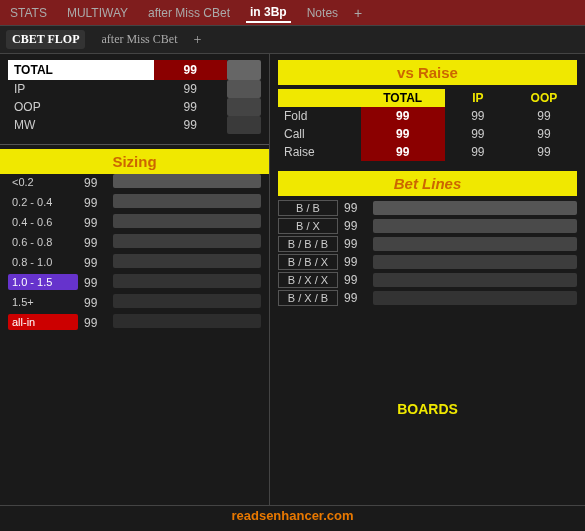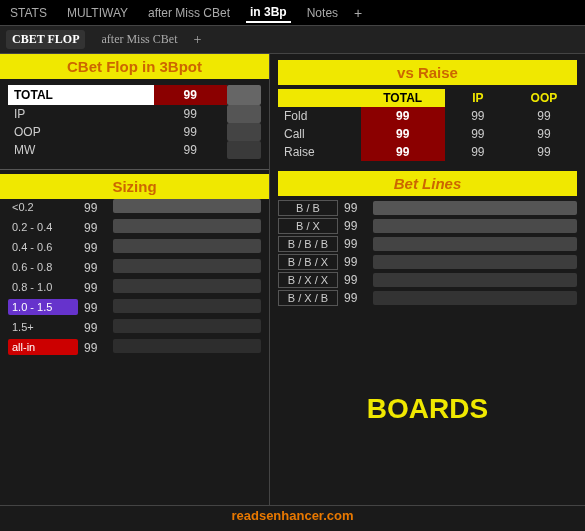--- a/index.html
+++ b/index.html
@@ -10,21 +10,21 @@
       color: #fff;
       width: 585px;
       height: 531px;
       overflow: hidden;
     }
 
     
     .top-nav {
       display: flex;
       align-items: center;
-      background: #000000;
+      background: #7f1d1d;
       height: 26px;
       border-bottom: 1px solid #444;
       padding: 0 6px;
       gap: 12px;
     }
     .top-nav-item {
       color: #aaa;
       font-size: 12px;
       cursor: pointer;
       padding: 2px 4px;
@@ -254,21 +254,21 @@
 
     
     .boards-section {
       flex: 1;
       display: flex;
       align-items: center;
       justify-content: center;
     }
     .boards-label {
       color: #f0e800;
-      font-size: 28px;
+      font-size: 14px;
       font-weight: bold;
     }
 
     
     .footer {
       height: 20px;
       background: #1a1a1a;
       display: flex;
       align-items: center;
       justify-content: center;
@@ -303,21 +303,20 @@
 <div class="second-nav">
   <span class="second-nav-item active">CBET FLOP</span>
   <span class="second-nav-item">after Miss CBet</span>
   <span class="second-nav-plus">+</span>
 </div>
 
 <div class="main-content">
 
   <div class="left-panel">
 
-    <div class="section-title">CBet Flop in 3Bpot</div>
 
     <div class="cbet-flop-section">
       <table class="stats-table">
         <tbody>
             <tr class="row-total">
           <td>TOTAL</td>
           <td>99</td>
           <td class="gray-bar" style="background:#666; height:12px; border-radius:2px;"></td>
         </tr>
         <tr class="row-label">

